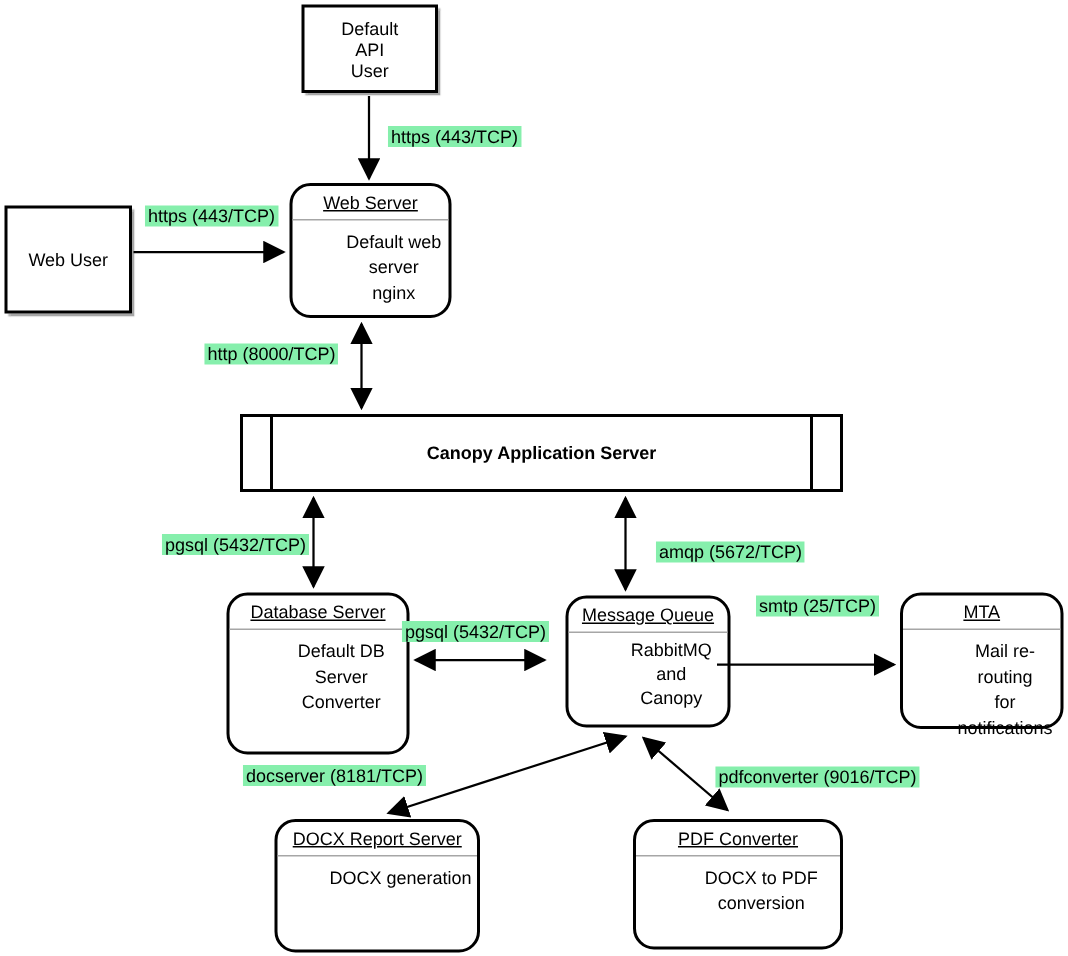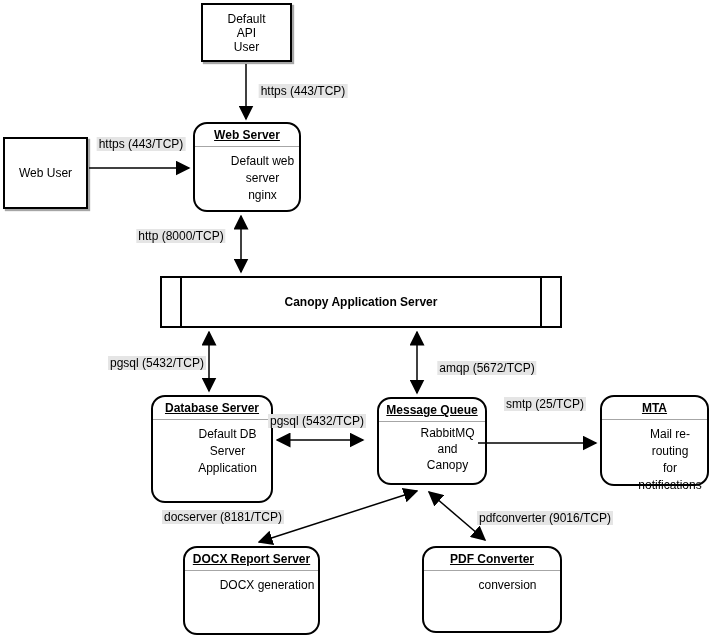--- a/index.html
+++ b/index.html
@@ -18,41 +18,41 @@
     text-align:center;
     font-size:12px;
   }
   .rounded { border-radius:14px; }
   .shadowed { box-shadow:2px 2px 1px rgba(0,0,0,0.35); }
   .plain-label {
     display:flex; align-items:center; justify-content:center;
     width:100%; height:100%; line-height:14px; white-space:pre-line;
   }
   .node-title {
-    font-weight:bold;
+    font-weight:normal;
     text-decoration:underline;
     height:22px; line-height:23px;
     border-bottom:1px solid #a6a6a6;
     overflow:hidden; white-space:nowrap;
   }
   .node-body { padding-top:6px; line-height:17px;margin-left:31px; }
   .canopy {
     display:flex; align-items:center; justify-content:center;
     font-weight:bold; font-size:12px;
   }
   .canopy-bar-left, .canopy-bar-right {
     position:absolute; top:0; bottom:0; width:0;
     border-left:2px solid #000;
   }
   .canopy-bar-left { left:18px; }
   .canopy-bar-right { right:18px; }
   .edge-label {
     position:absolute;
     font-size:12px;
-    background:#e5e5e5;
+    background:#86efac;
     padding:0 2px;
     white-space:nowrap;
     transform:translate(-50%,-50%);
     z-index:3;
   }
   #edges-svg {
     position:absolute; left:0; top:0; width:712px; height:637px;
     z-index:2; pointer-events:none;
   }
   #edges-svg line { stroke:#000; stroke-width:1.5; }
@@ -82,21 +82,21 @@
 <div class="node canopy" style="left:160px; top:276px; width:402px; height:52px;">
   <div class="canopy-bar-left"></div>
   <div class="canopy-bar-right"></div>
   <span>Canopy Application Server</span>
 </div>
 
 <div class="node rounded" style="left:151px; top:395px; width:122px; height:108px;">
   <div class="node-title">Database Server</div>
   <div class="node-body">
     <div>Default DB Server</div>
-    <div>Application</div>
+    <div>Converter</div>
   </div>
 </div>
 
 <div class="node rounded" style="left:377px; top:397px; width:110px; height:88px;">
   <div class="node-title">Message Queue</div>
   <div class="node-body" style="padding-top:3px; line-height:16px;">
     <div>RabbitMQ</div>
     <div>and</div>
     <div>Canopy</div>
   </div>
@@ -113,20 +113,21 @@
 <div class="node rounded" style="left:183px; top:546px; width:137px; height:89px;">
   <div class="node-title">DOCX Report Server</div>
   <div class="node-body">
     <div>DOCX generation</div>
   </div>
 </div>
 
 <div class="node rounded" style="left:422px; top:546px; width:140px; height:87px;">
   <div class="node-title">PDF Converter</div>
   <div class="node-body">
+    <div>DOCX to PDF</div>
     <div>conversion</div>
   </div>
 </div>
 
 <div class="edge-label" style="left:303px; top:91px;">https (443/TCP)</div>
 <div class="edge-label" style="left:141px; top:144px;">https (443/TCP)</div>
 <div class="edge-label" style="left:181px; top:236px;">http (8000/TCP)</div>
 <div class="edge-label" style="left:157px; top:363px;">pgsql (5432/TCP)</div>
 <div class="edge-label" style="left:487px; top:368px;">amqp (5672/TCP)</div>
 <div class="edge-label" style="left:317px; top:421px;">pgsql (5432/TCP)</div>

